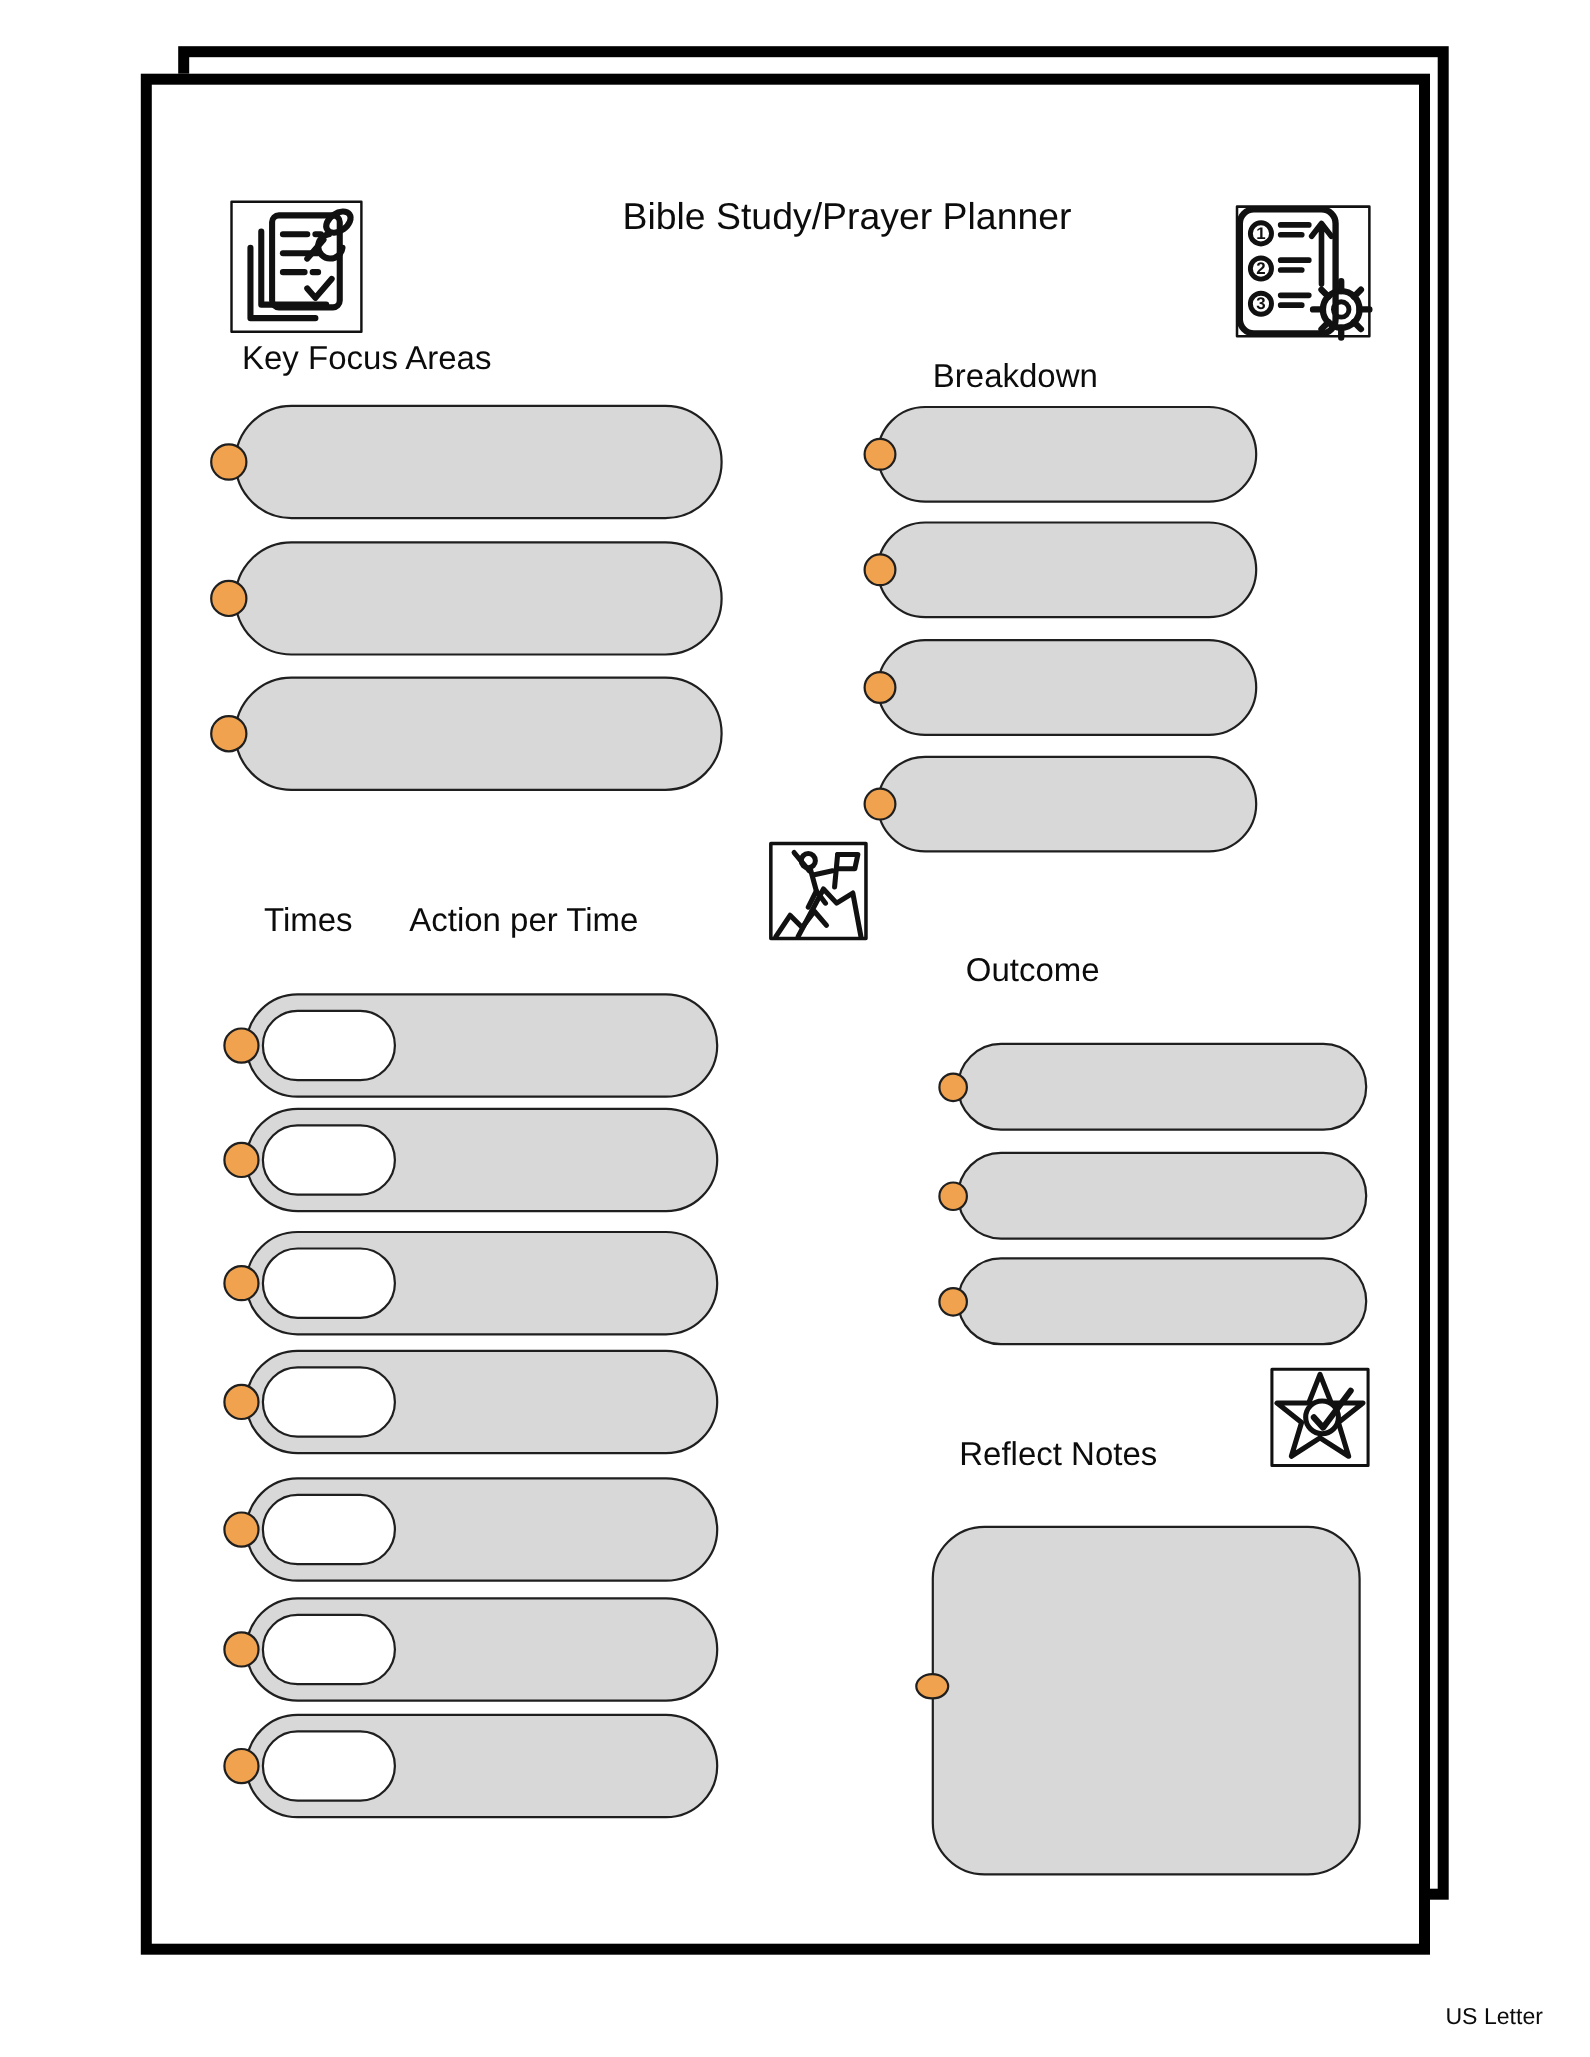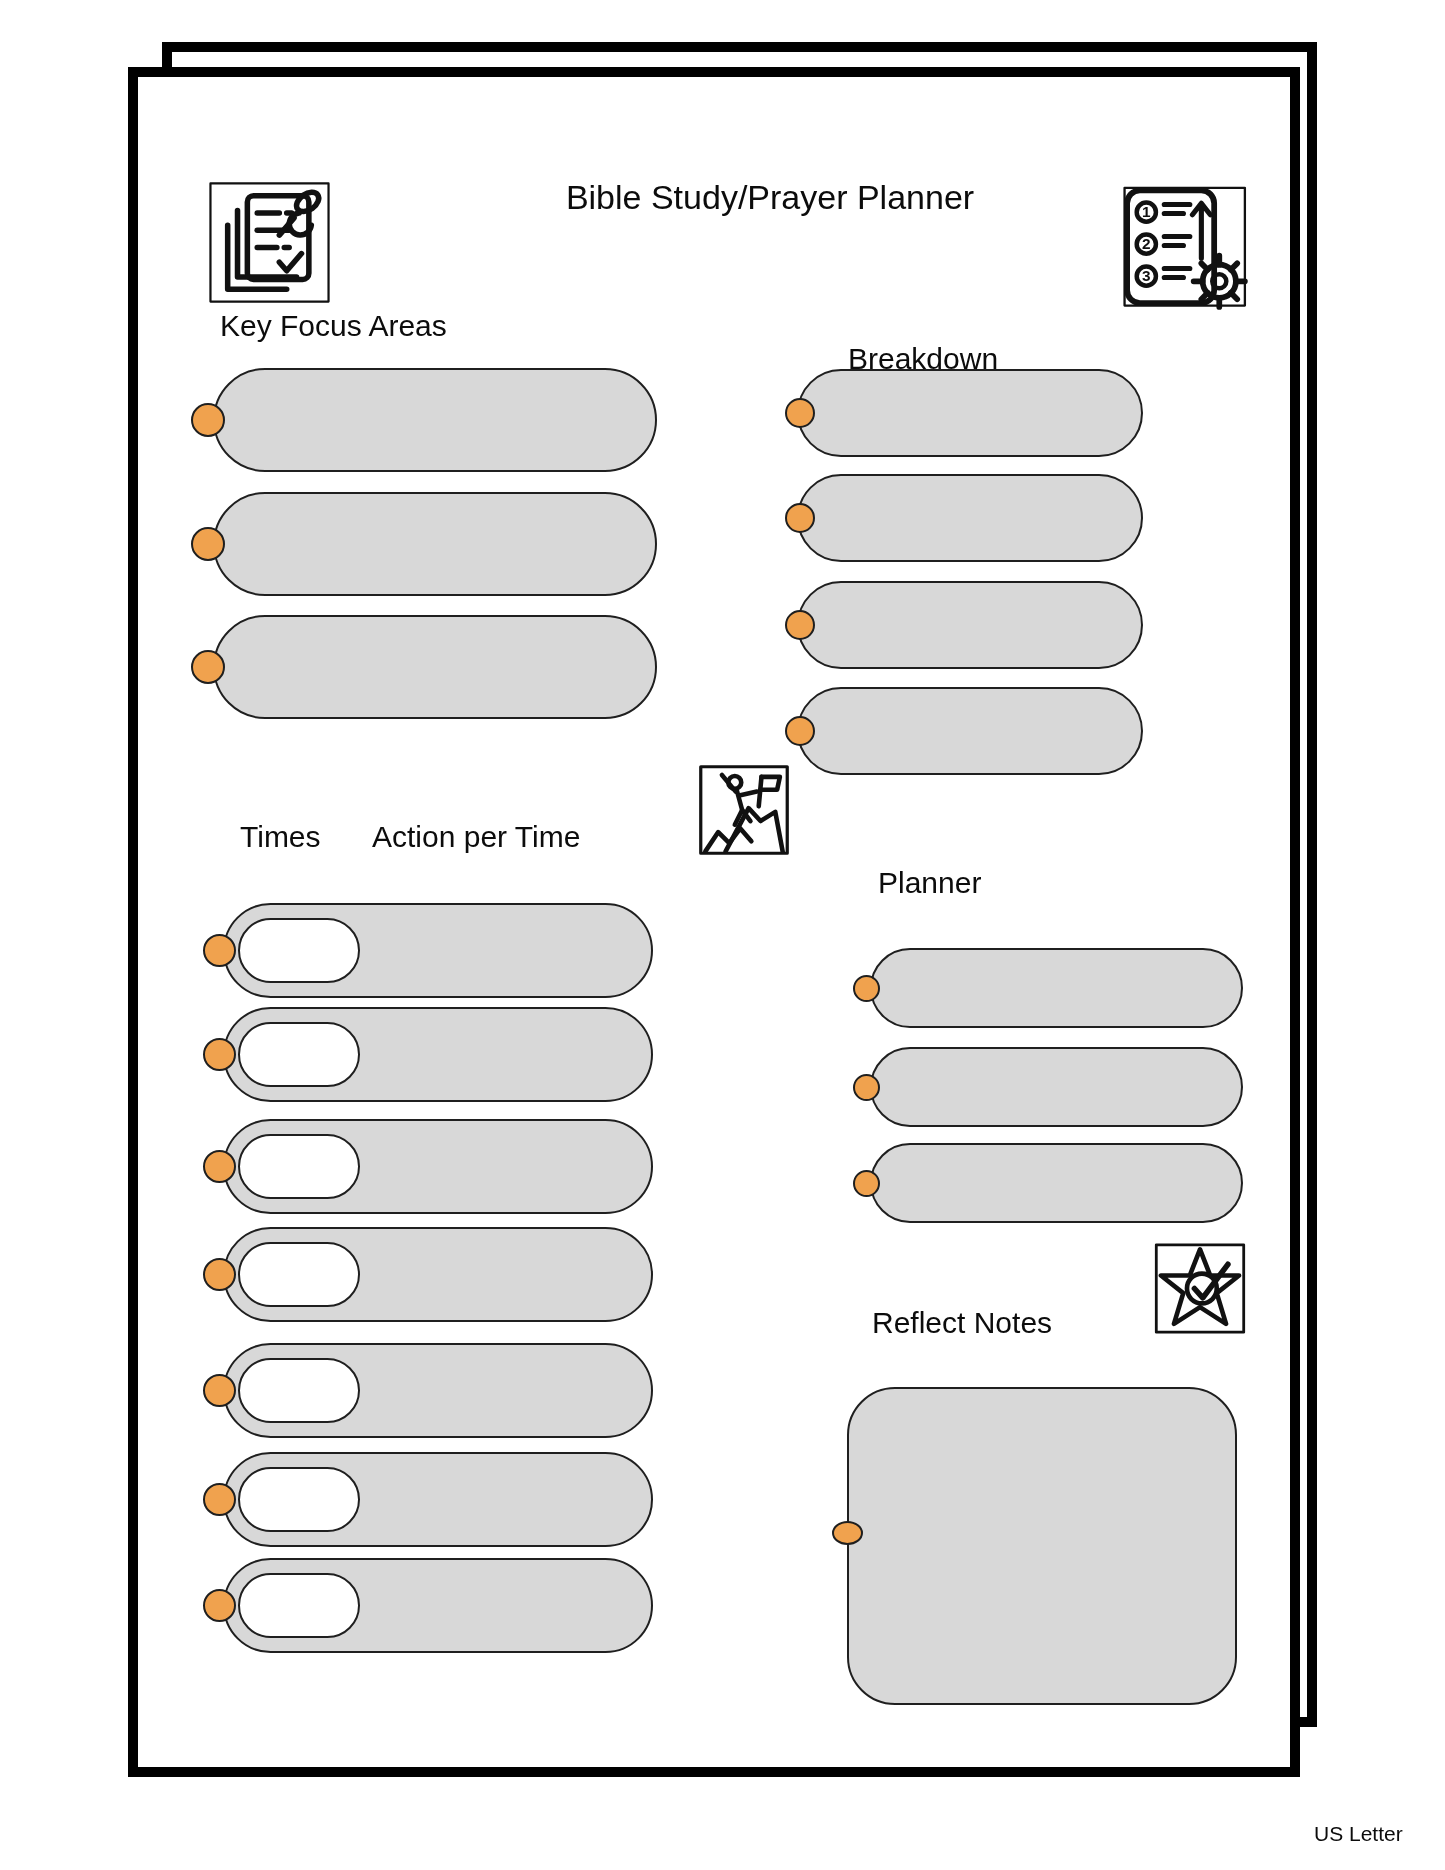--- a/index.html
+++ b/index.html
@@ -65,21 +65,21 @@
 
   <div class="label" style="left:220px;top:309px;">Key Focus Areas</div>
 
   <div class="pill" style="left:213px;top:368px;width:444px;height:104px;border-radius:52px;"></div>
   <div class="pill" style="left:213px;top:492px;width:444px;height:104px;border-radius:52px;"></div>
   <div class="pill" style="left:213px;top:615px;width:444px;height:104px;border-radius:52px;"></div>
   <div class="dot" style="left:191px;top:403px;width:34px;height:34px;"></div>
   <div class="dot" style="left:191px;top:527px;width:34px;height:34px;"></div>
   <div class="dot" style="left:191px;top:650px;width:34px;height:34px;"></div>
 
-  <div class="label" style="left:848px;top:342px;">Breakdown</div>
+  <div class="label" style="left:848px;top:326px;">Breakdown</div>
 
   <div class="pill" style="left:797px;top:369px;width:346px;height:88px;border-radius:44px;"></div>
   <div class="pill" style="left:797px;top:474px;width:346px;height:88px;border-radius:44px;"></div>
   <div class="pill" style="left:797px;top:581px;width:346px;height:88px;border-radius:44px;"></div>
   <div class="pill" style="left:797px;top:687px;width:346px;height:88px;border-radius:44px;"></div>
   <div class="dot" style="left:785px;top:398px;width:30px;height:30px;"></div>
   <div class="dot" style="left:785px;top:503px;width:30px;height:30px;"></div>
   <div class="dot" style="left:785px;top:610px;width:30px;height:30px;"></div>
   <div class="dot" style="left:785px;top:716px;width:30px;height:30px;"></div>
 
@@ -122,21 +122,21 @@
   <div class="dot" style="left:203px;top:1374px;width:33px;height:33px;"></div>
 
   <div class="pill" style="left:223px;top:1452px;width:430px;height:95px;border-radius:48px;"></div>
   <div class="innerpill" style="left:238px;top:1467px;width:122px;height:65px;"></div>
   <div class="dot" style="left:203px;top:1483px;width:33px;height:33px;"></div>
 
   <div class="pill" style="left:223px;top:1558px;width:430px;height:95px;border-radius:48px;"></div>
   <div class="innerpill" style="left:238px;top:1573px;width:122px;height:65px;"></div>
   <div class="dot" style="left:203px;top:1589px;width:33px;height:33px;"></div>
 
-  <div class="label" style="left:878px;top:866px;">Planner</div>
+  <div class="label" style="left:878px;top:866px;">Outcome</div>
 
   <div class="pill" style="left:870px;top:948px;width:373px;height:80px;border-radius:40px;"></div>
   <div class="pill" style="left:870px;top:1047px;width:373px;height:80px;border-radius:40px;"></div>
   <div class="pill" style="left:870px;top:1143px;width:373px;height:80px;border-radius:40px;"></div>
   <div class="dot" style="left:853px;top:975px;width:27px;height:27px;"></div>
   <div class="dot" style="left:853px;top:1074px;width:27px;height:27px;"></div>
   <div class="dot" style="left:853px;top:1170px;width:27px;height:27px;"></div>
 
   <div class="iconbox" style="left:1148px;top:1242px;width:104px;height:93px;">
     <svg width="104" height="93" viewBox="0 0 100 100" fill="none" stroke="#111" stroke-width="5" stroke-linecap="round" stroke-linejoin="round">

